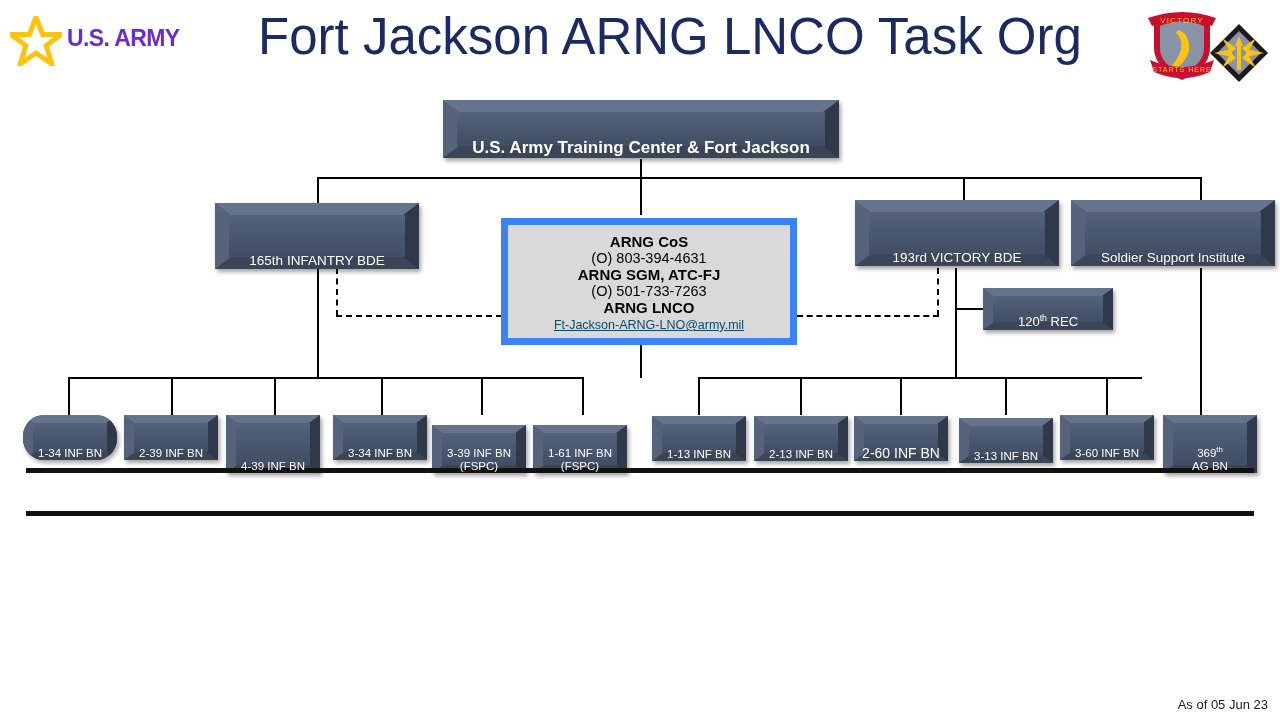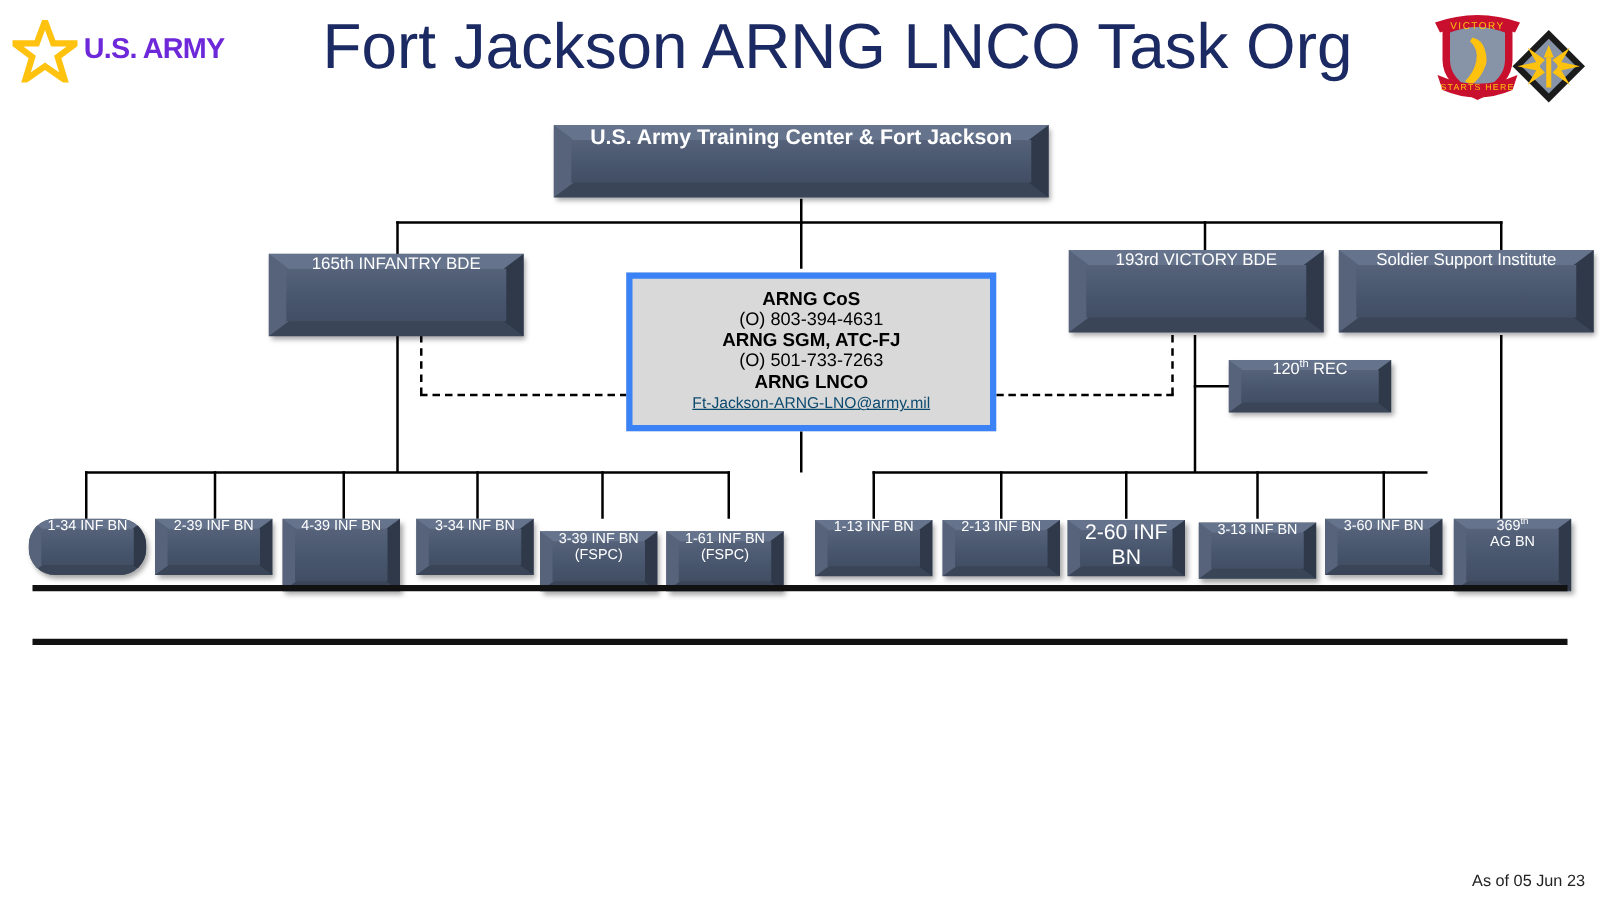--- a/index.html
+++ b/index.html
@@ -25,21 +25,21 @@
 
   .insignia{position:absolute;top:4px;}
   .ins-shield{left:1140px;width:84px;height:84px;}
   .ins-torch{left:1208px;top:22px;width:62px;height:62px;}
 
   
   .box{
     position:absolute;box-sizing:border-box;
     background:#46536a;
     color:#ffffff;text-align:center;
-    display:flex;align-items:flex-start;justify-content:center;
+    display:flex;align-items:flex-end;justify-content:center;
     box-shadow:2px 3px 4px rgba(0,0,0,0.35);
     overflow:hidden;
   }
   .box .bev{position:absolute;left:0;top:0;width:100%;height:100%;pointer-events:none;}
   .box .lbl{position:relative;z-index:3;line-height:1.15;padding:0 6px;}
   .box sup{font-size:0.68em;vertical-align:super;line-height:0;}
 
   
   .bev i{position:absolute;display:block;}
   .bev .t{left:0;top:0;width:100%;height:50%;
@@ -56,21 +56,21 @@
   
   .box.sm .bev .t{clip-path:polygon(0 0,100% 0,calc(100% - 10px) 100%,10px 100%);}
   .box.sm .bev .b{clip-path:polygon(10px 0,calc(100% - 10px) 0,100% 100%,0 100%);}
   .box.sm .bev .l{width:11px;clip-path:polygon(0 0,100% 8px,100% calc(100% - 8px),0 100%);}
   .box.sm .bev .r{width:11px;clip-path:polygon(0 8px,100% 0,100% 100%,0 calc(100% - 8px));}
   .box.sm .bev .f{left:10px;top:8px;right:10px;bottom:8px;}
 
   
   .infobox{
     position:absolute;box-sizing:border-box;
-    background:#d9d9d9;border:5px solid #3b82f6;
+    background:#d9d9d9;border:7px solid #3b82f6;
     color:#000000;text-align:center;
     font-size:14.5px;line-height:16.4px;
     padding-top:9px;
   }
   .infobox .b{font-weight:bold;font-size:15px;}
   .infobox a{color:#0c4a6e;text-decoration:underline;font-size:12.5px;}
 
   
   .ln{position:absolute;background:#000000;}
   .hln{height:2px;}
@@ -293,21 +293,21 @@
   <div class="box sm" style="left:754px;top:416px;width:94px;height:45px;font-size:11.5px;">
     <span class="bev">
         <i class="t"></i>
         <i class="b"></i>
         <i class="l"></i>
         <i class="r"></i>
         <i class="f"></i>
       </span>
     <span class="lbl">2-13 INF BN</span>
   </div>
-  <div class="box sm" style="left:854px;top:416px;width:94px;height:45px;font-size:17px;">
+  <div class="box sm" style="left:854px;top:416px;width:94px;height:45px;font-size:14px;">
     <span class="bev">
         <i class="t"></i>
         <i class="b"></i>
         <i class="l"></i>
         <i class="r"></i>
         <i class="f"></i>
       </span>
     <span class="lbl">2-60 INF BN</span>
   </div>
   <div class="box sm" style="left:959px;top:418px;width:94px;height:45px;font-size:11.5px;">

